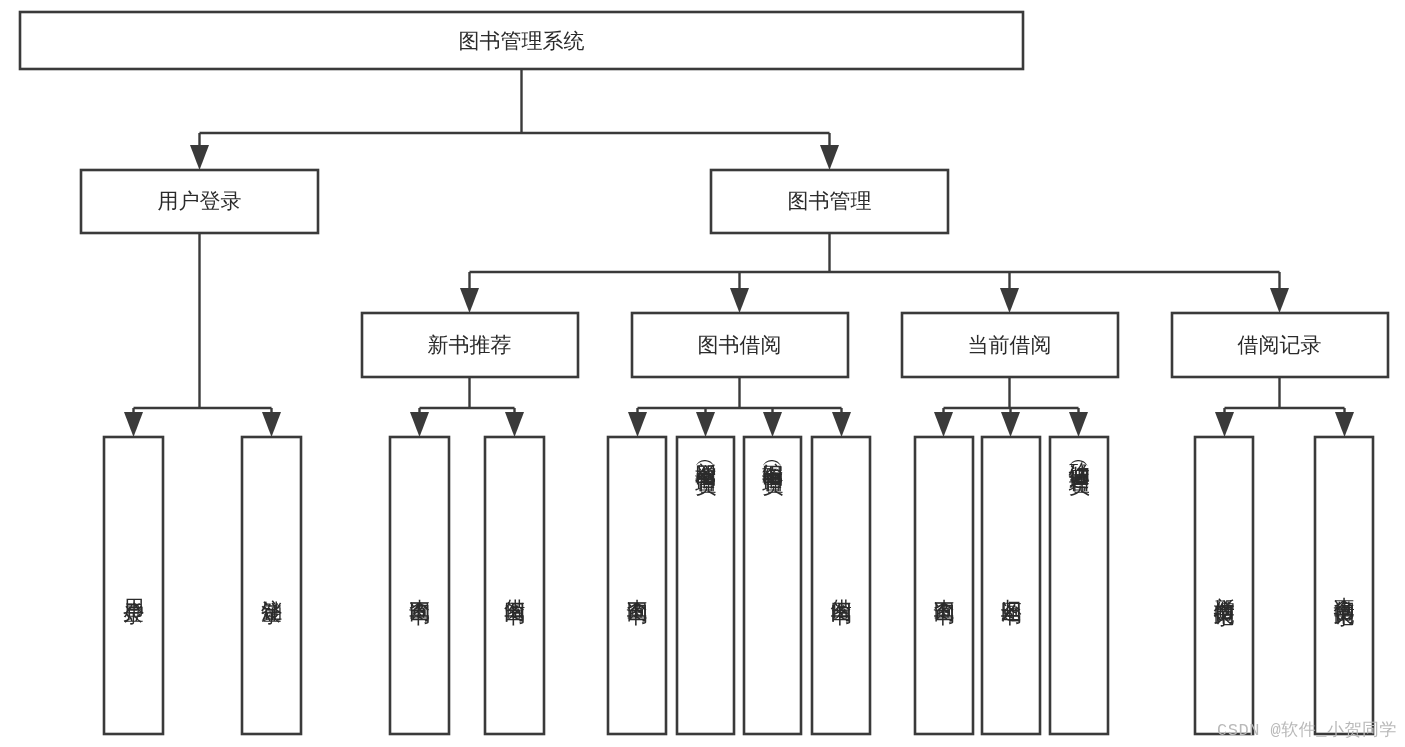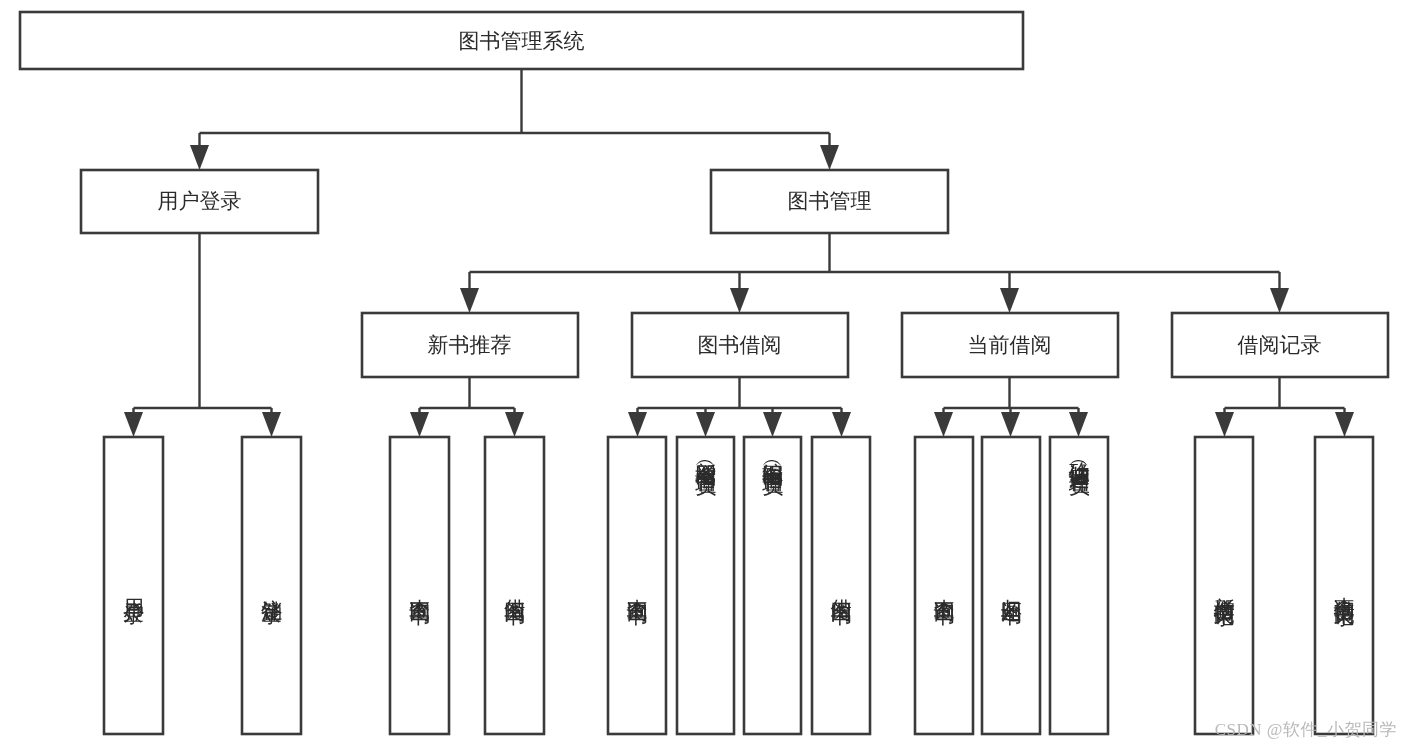--- a/index.html
+++ b/index.html
@@ -61,21 +61,21 @@
     line-height: 1.06;
     letter-spacing: 2px;
     color: #2b2b2b;
     white-space: nowrap;
     pointer-events: none;
   }
   .watermark {
     position: absolute;
     right: 8px;
     bottom: 6px;
-    font-family: Liberation Serif, serif;
+    font-family: Liberation Mono, monospace;
     font-size: 17px;
     color: #b9b9b9;
     letter-spacing: 0.5px;
     white-space: nowrap;
   }
 </style>
 </head>
 <body>
 
 <div id="diagram-root">

